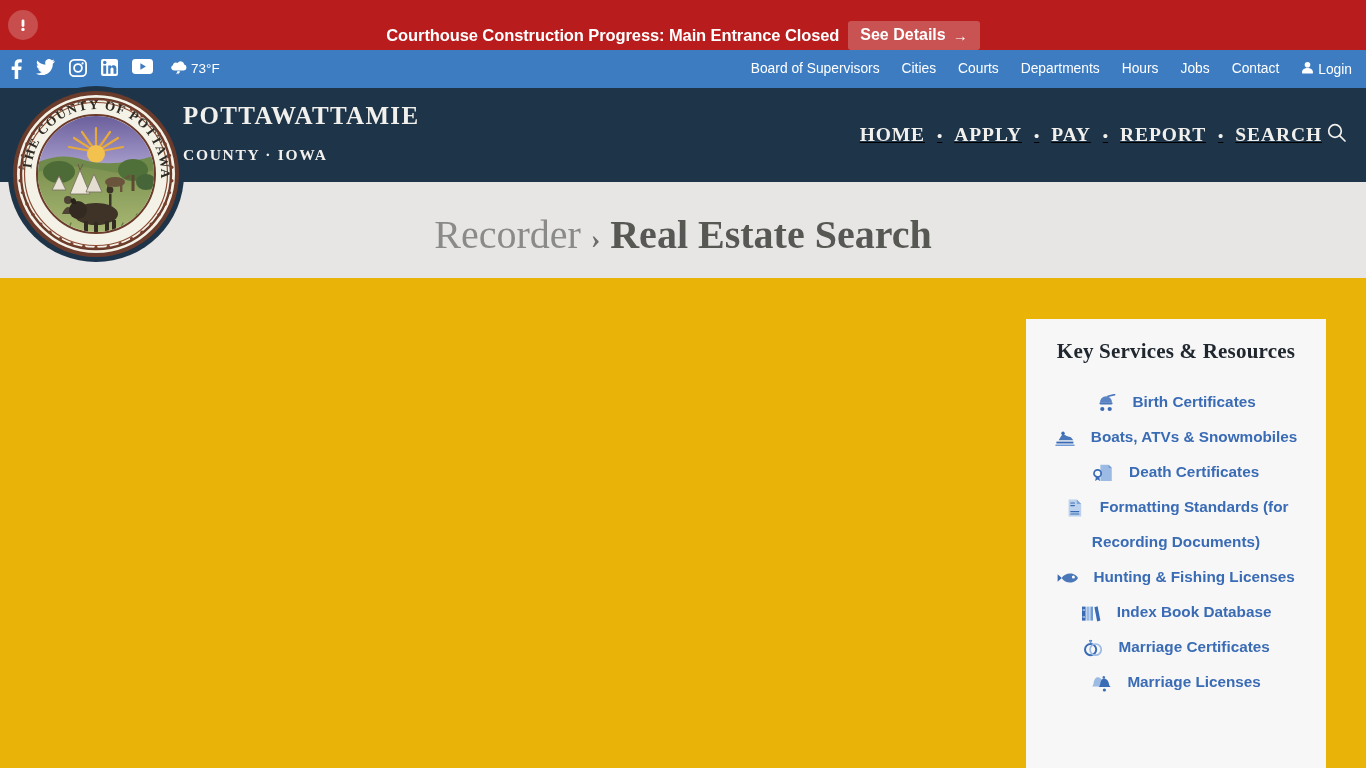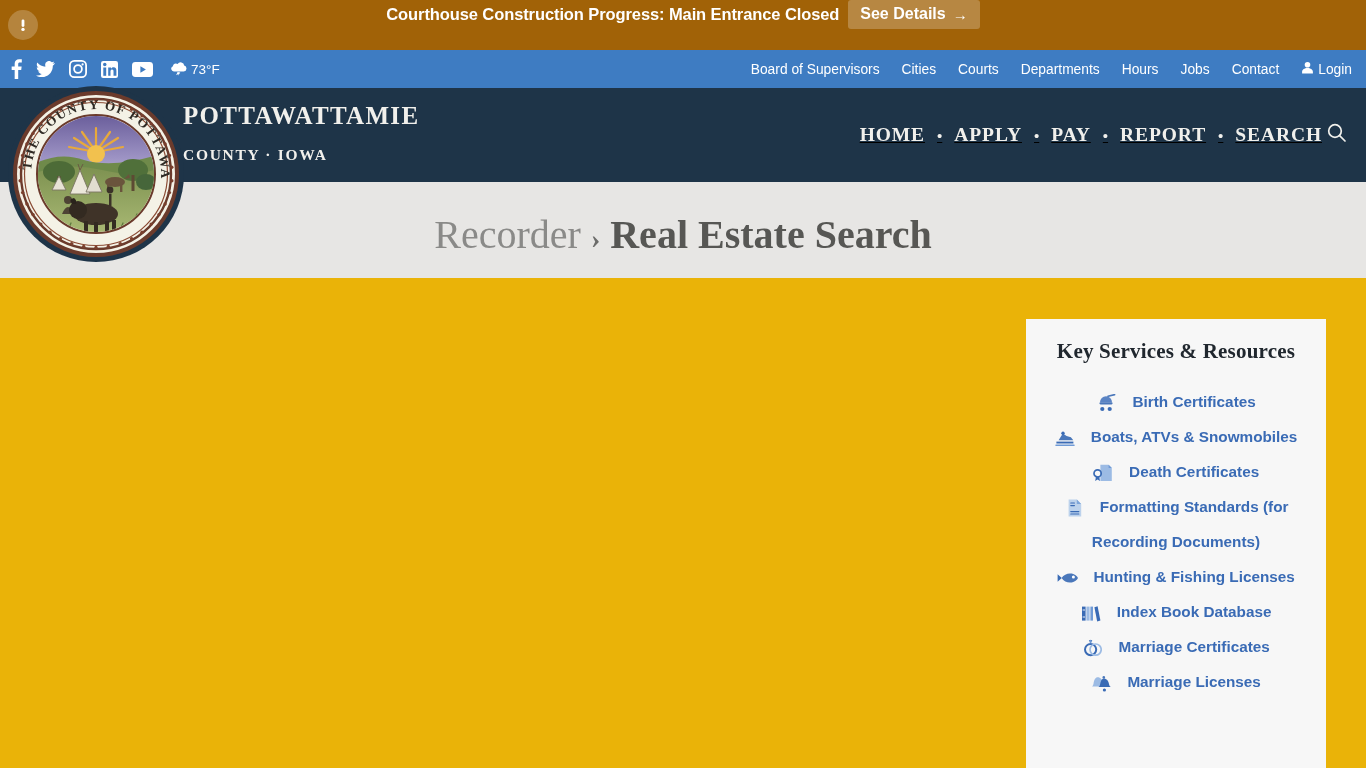--- a/index.html
+++ b/index.html
@@ -10,23 +10,23 @@
     overflow: hidden;
     background: #ffffff;
     font-family: "Liberation Sans", sans-serif;
   }
 
   
   .alert-bar {
     position: absolute;
     top: 0; left: 0;
     width: 1366px; height: 50px;
-    background: #a16207;
-    display: flex;
-    align-items: flex-start;
+    background: #b91c1c;
+    display: flex;
+    align-items: flex-end;
   }
   .alert-icon {
     position: absolute;
     left: 8px; top: 10px;
     width: 30px; height: 30px;
     border-radius: 50%;
     background: rgba(255,255,255,0.22);
     display: flex;
     align-items: center;
     justify-content: center;
@@ -69,40 +69,39 @@
     top: 50px; left: 0;
     width: 1366px; height: 38px;
     background: #3e7cc2;
     display: flex;
     align-items: center;
   }
   .social-group {
     position: absolute;
     left: 11px;
     display: flex;
-    align-items: center;
+    align-items: flex-start;
     gap: 14px;
   }
   .social-group .s-ico {
     display: flex; align-items: center; justify-content: center;
     cursor: pointer;
   }
   .weather {
     display: flex;
     align-items: center;
     gap: 3px;
     color: #ffffff;
     font-size: 13.5px;
     margin-left: 4px;
   }
   .util-links {
     position: absolute;
     right: 14px;
     display: flex;
-    align-items: center;
     gap: 22px;
   }
   .util-links a {
     color: #ffffff;
     font-size: 13.8px;
     text-decoration: none;
     white-space: nowrap;
     cursor: pointer;
   }
   .login-link {

